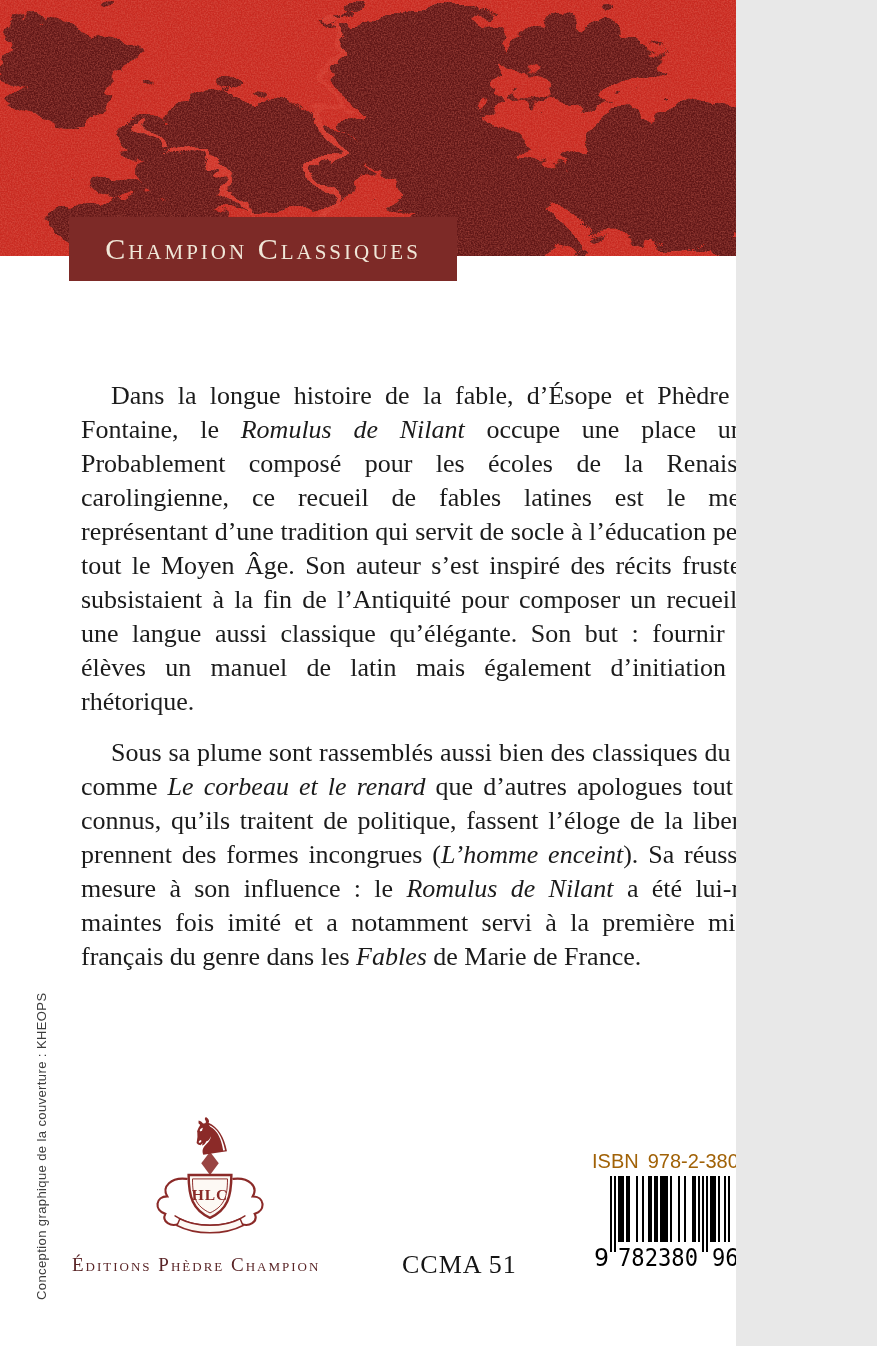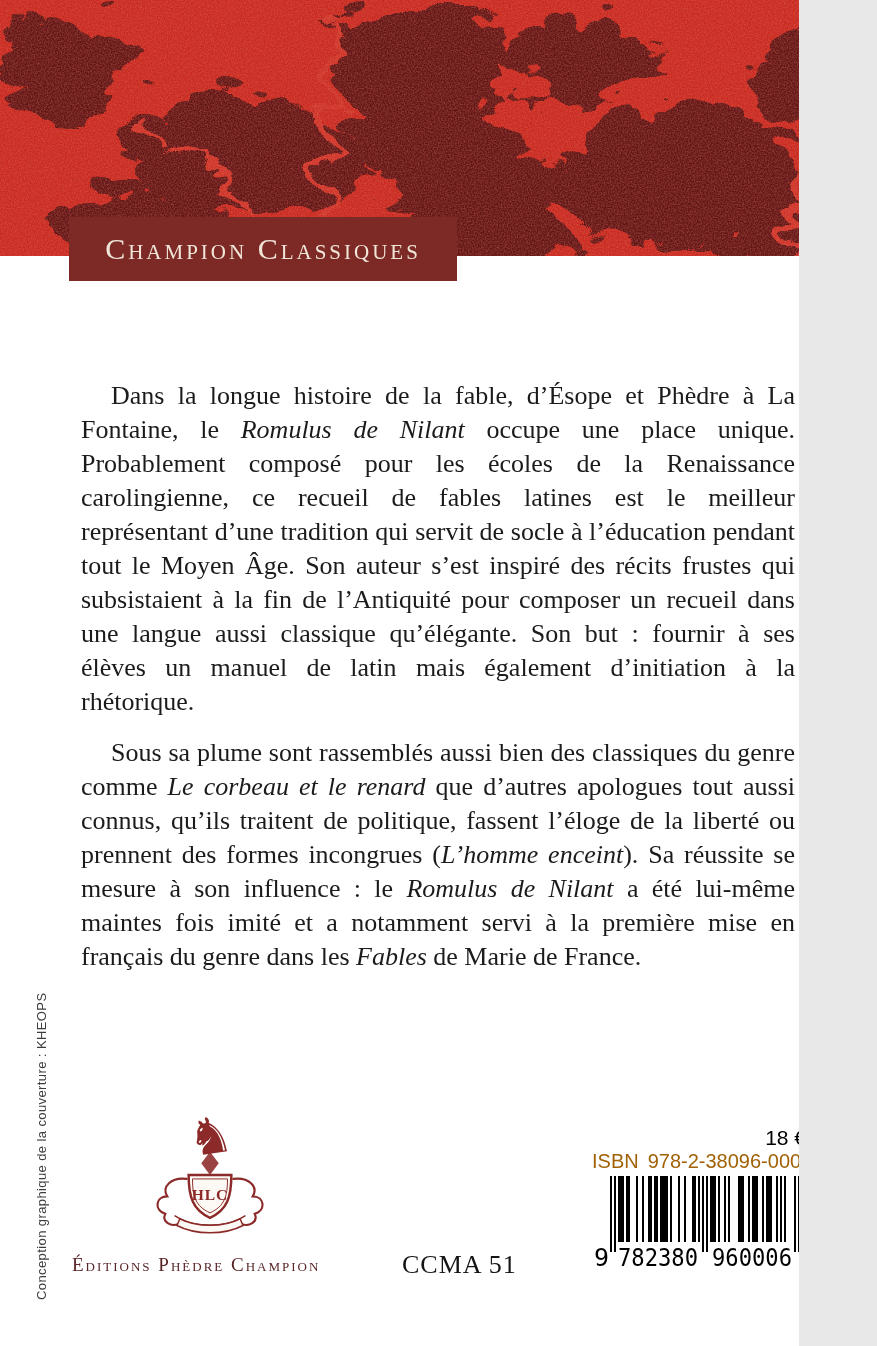--- a/index.html
+++ b/index.html
@@ -1,16 +1,16 @@
 <!DOCTYPE html>
 <html><head>
 <meta charset="utf-8">
 <style>
   html,body{margin:0;padding:0;background:#e8e8e8;}
-  .page{position:relative;width:799px;height:1346px;background:#ffffff;overflow:hidden;
+  .page{position:relative;width:736px;height:1346px;background:#ffffff;overflow:hidden;
         font-family:"Liberation Serif", serif;}
 
   
   .marble{position:absolute;left:0;top:0;width:877px;height:256px;background:#c92a21;overflow:hidden;}
   .marble svg{display:block;}
 
   
   .banner{position:absolute;left:69px;top:217px;width:388px;height:64px;background:#7d2a27;
           display:flex;align-items:center;justify-content:center;}
   .banner span{color:#f0e7d8;font-variant:small-caps;font-size:30px;letter-spacing:3px;

